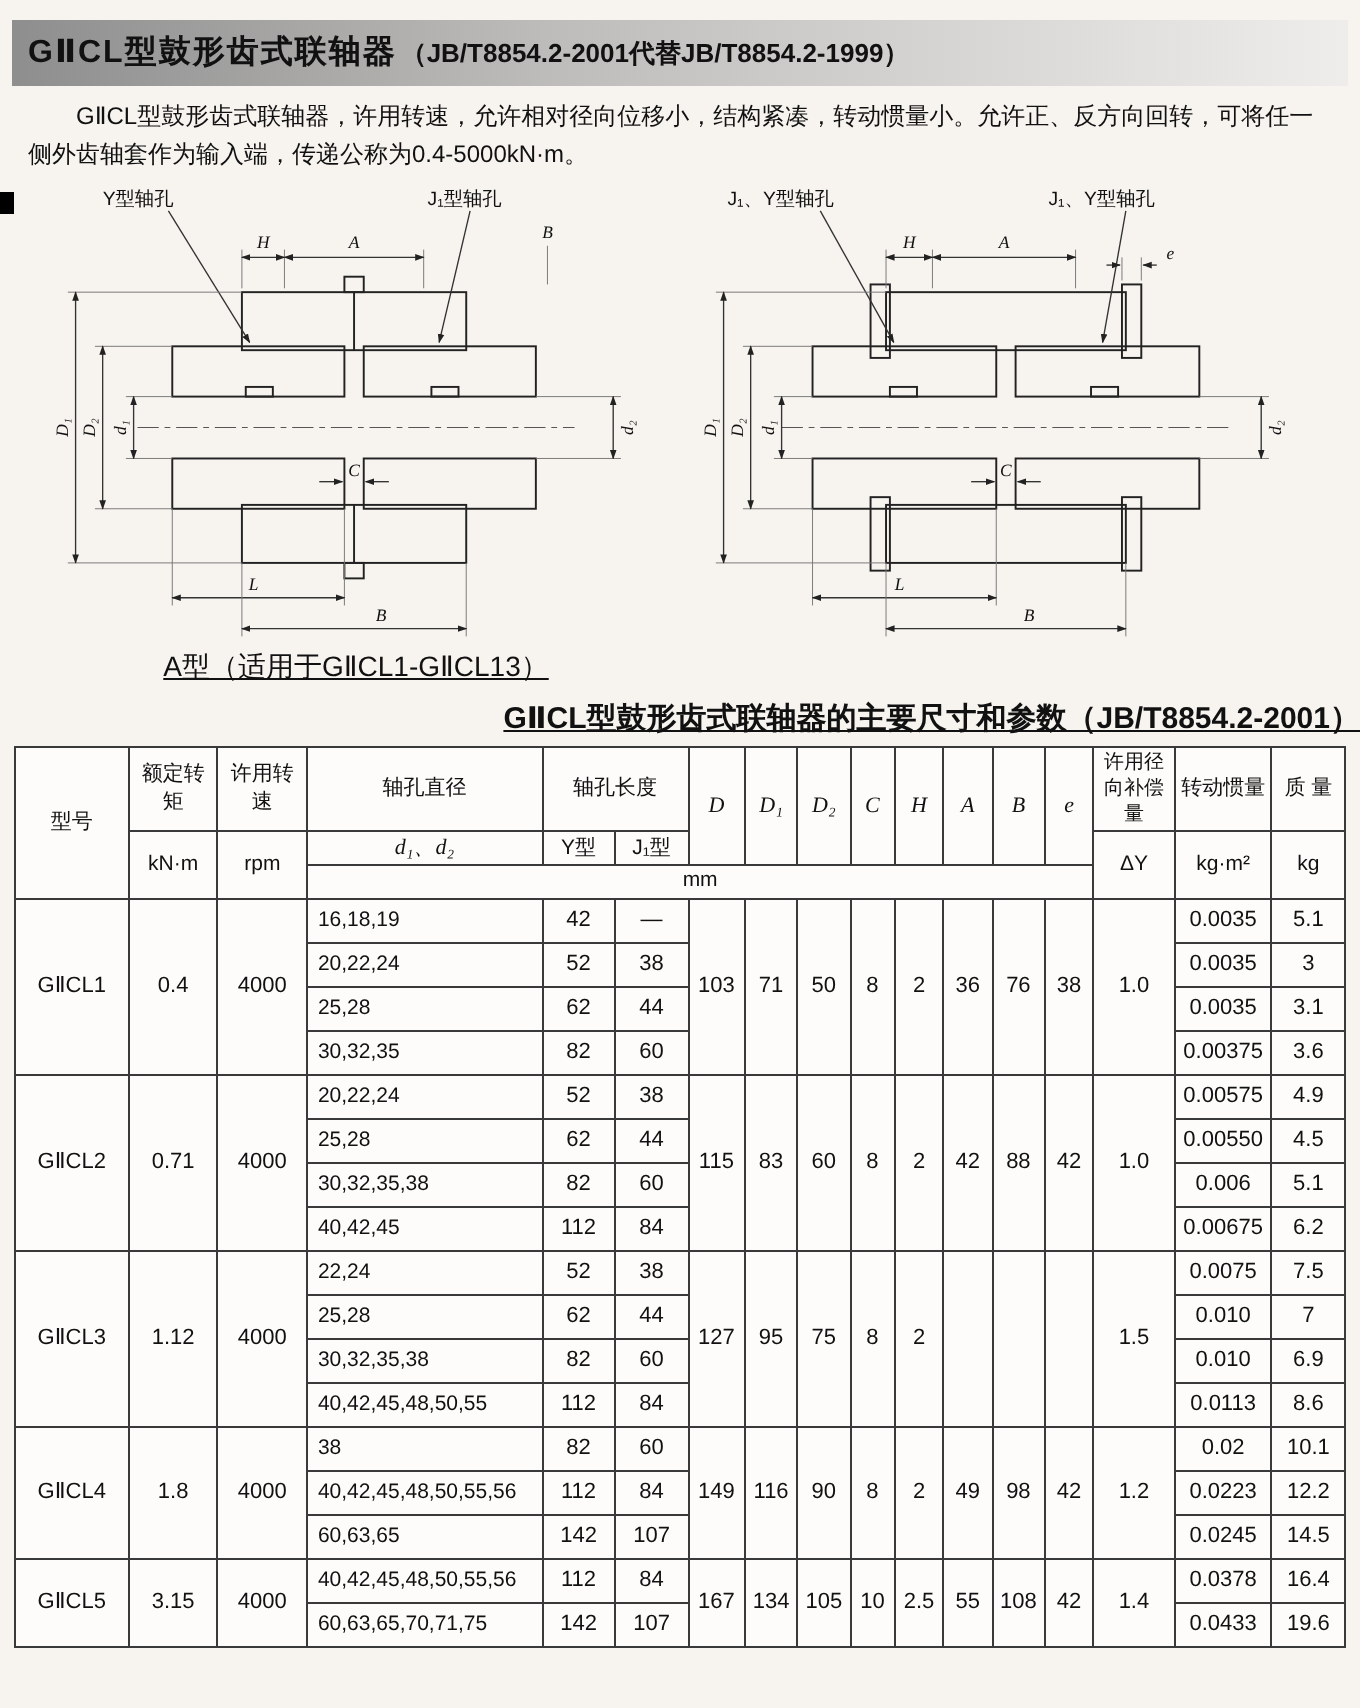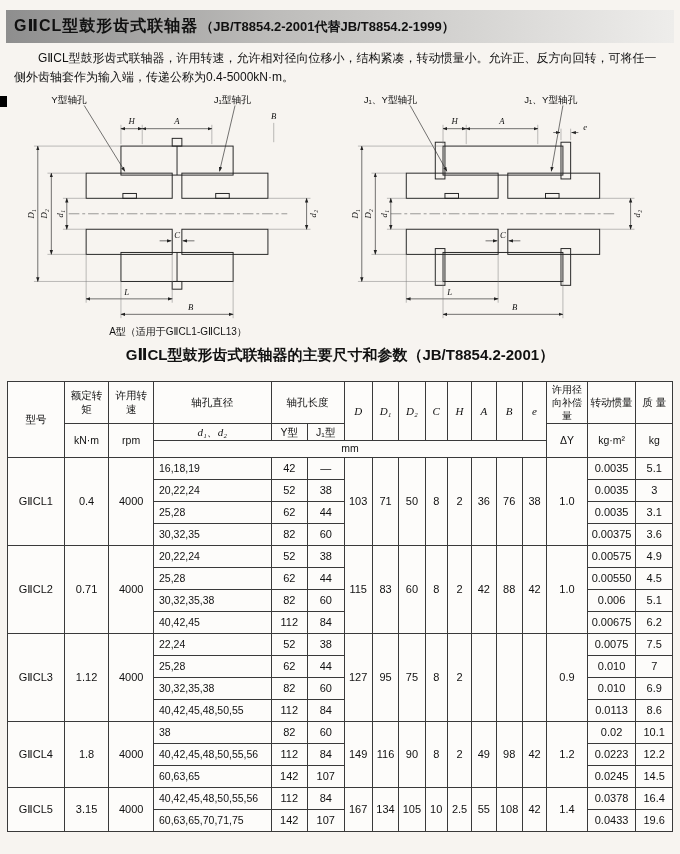--- a/index.html
+++ b/index.html
@@ -12,22 +12,22 @@
   .titlebar {
     margin:10px 6px 6px 6px; padding:6px 8px;
     background:linear-gradient(90deg,#8e8e8e 0%,#bdbcba 40%,#eeedeb 100%);
   }
   .titlebar .t1 { font-size:16px; font-weight:bold; letter-spacing:1px; }
   .titlebar .t2 { font-size:13px; font-weight:bold; margin-left:2px;text-align:center; }
   .para { margin:4px 14px 2px 14px; font-size:12px; line-height:1.55; text-indent:2em; }
   .scan-mark { position:absolute; left:0; top:96px; width:7px; height:11px; background:#000; }
   .figs { display:flex; justify-content:center; gap:6px; margin-top:4px; }
   figure { margin:0; text-align:center; }
-  figcaption { font-size:10px; margin-top:1px; }
-  .tbl-title { text-align:center; font-size:15px; font-weight:bold; margin:7px 0 16px 0; }
+  figcaption { font-size:14px; margin-top:1px;text-decoration:underline; }
+  .tbl-title { text-align:right; font-size:15px; font-weight:bold; margin:7px 0 4px 0;text-decoration:underline; }
   table {
     width:666px; margin:0 auto; border-collapse:collapse; table-layout:fixed;
     background:#fdfcfa;
   }
   th,td {
     border:1px solid #3a3a3a; text-align:center; vertical-align:middle;
     font-size:11px; font-weight:normal; padding:1px 2px; line-height:1.3;
     overflow:hidden;
   }
   thead th { font-size:10.5px; }
@@ -360,21 +360,21 @@
         <td>52</td>
         <td>38</td>
         <td rowspan="4">127</td>
         <td rowspan="4">95</td>
         <td rowspan="4">75</td>
         <td rowspan="4">8</td>
         <td rowspan="4">2</td>
         <td rowspan="4"></td>
         <td rowspan="4"></td>
         <td rowspan="4"></td>
-        <td rowspan="4">0.9</td>
+        <td rowspan="4">1.5</td>
         <td>0.0075</td>
         <td>7.5</td>
       </tr>
       <tr>
         <td class="bores">25,28</td>
         <td>62</td>
         <td>44</td>
         <td>0.010</td>
         <td>7</td>
       </tr>

